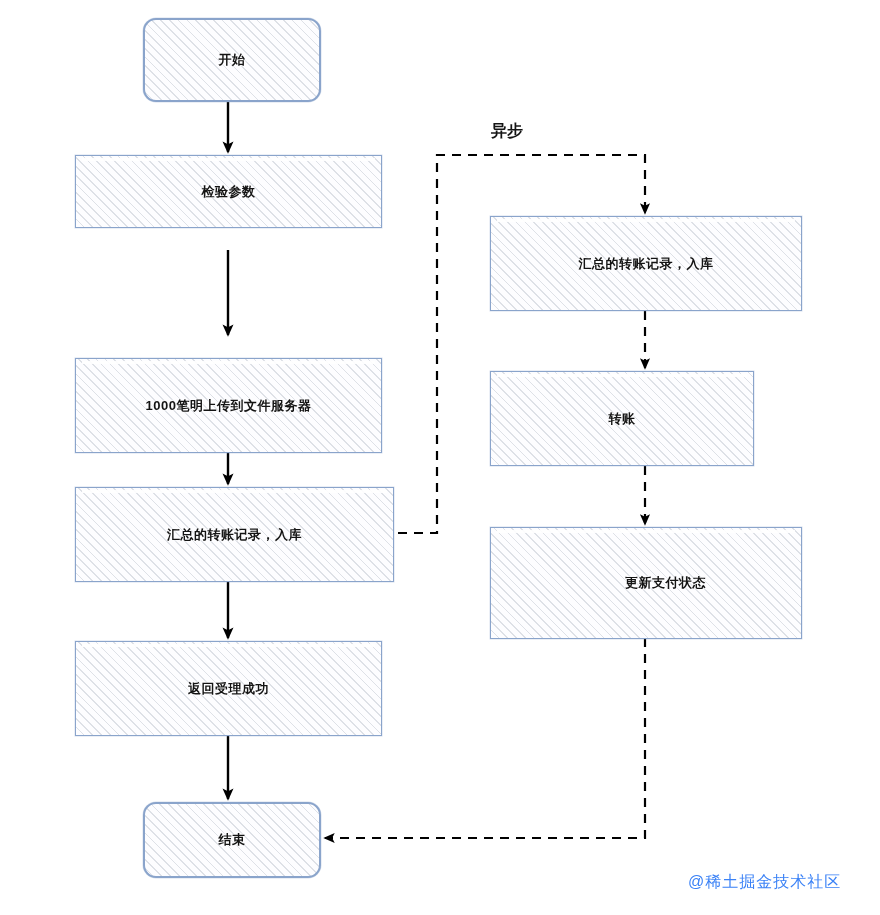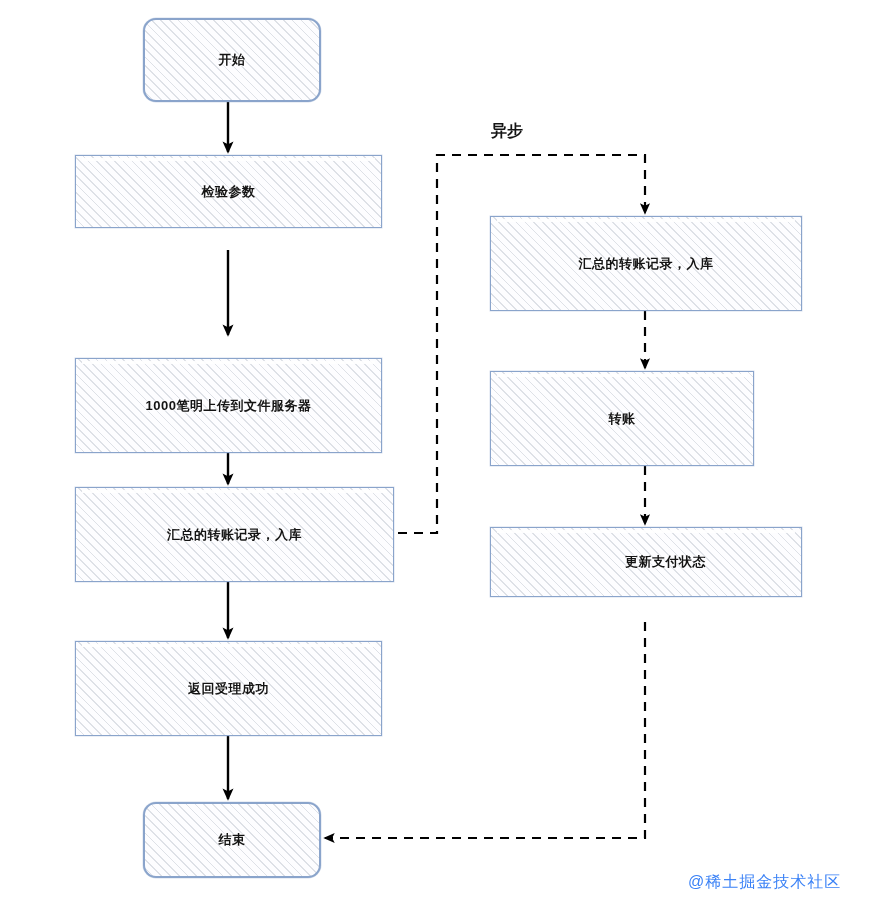--- a/index.html
+++ b/index.html
@@ -154,21 +154,21 @@
       </div>
       <div class="node round" style="left: 143px; top: 802px; width: 178px; height: 76px;">
         <span class="label">结束</span>
       </div>
       <div class="node rect" style="left: 490px; top: 216px; width: 312px; height: 95px;">
         <span class="label">汇总的转账记录，入库</span>
       </div>
       <div class="node rect" style="left: 490px; top: 371px; width: 264px; height: 95px;">
         <span class="label">转账</span>
       </div>
-      <div class="node rect" style="left: 490px; top: 527px; width: 312px; height: 70px; padding-left: 39px;">
+      <div class="node rect" style="left: 490px; top: 527px; width: 312px; height: 112px; padding-left: 39px;">
         <span class="label">更新支付状态</span>
       </div>
     </div>
 
   <div id="label-layer">
       <div class="free-label" style="left: 491px; top: 121px;">异步</div>
     </div>
 
   <div class="watermark" style="left: 688px; top: 872px;">@稀土掘金技术社区</div>
 

